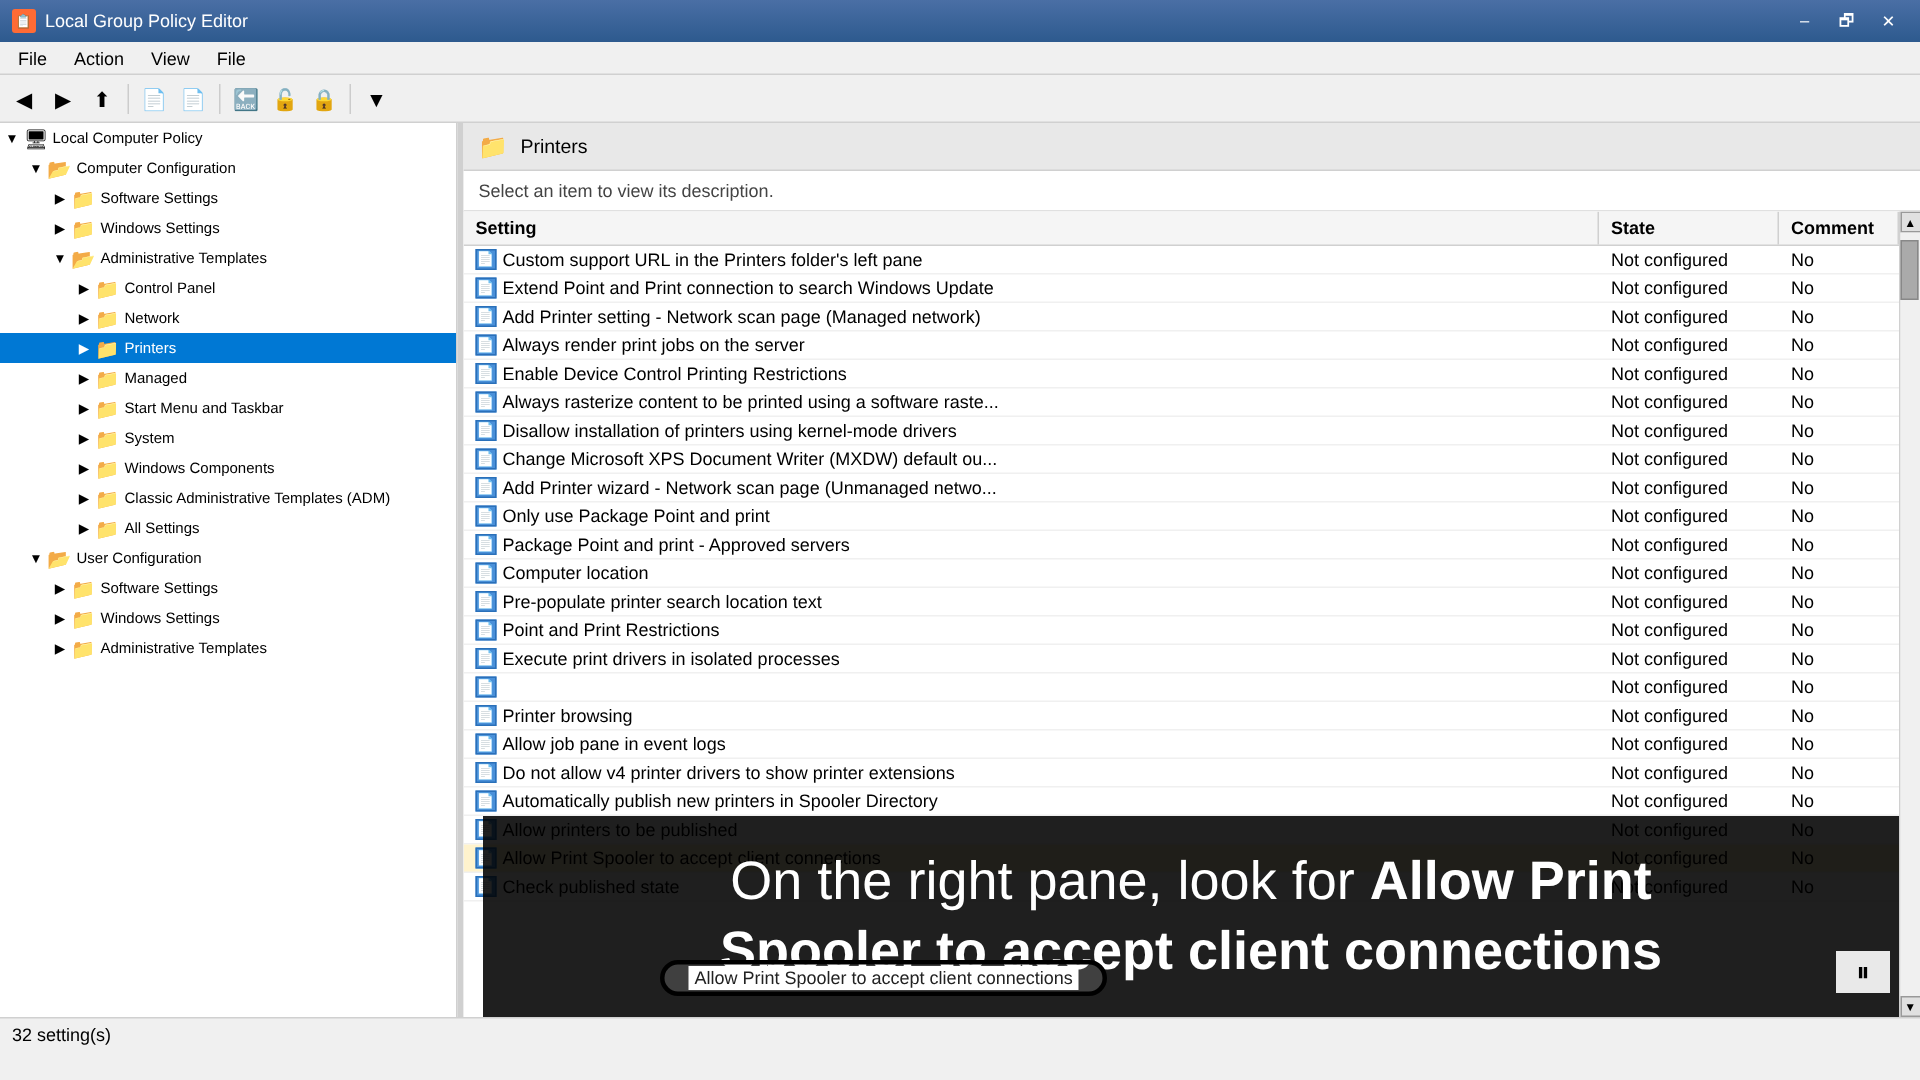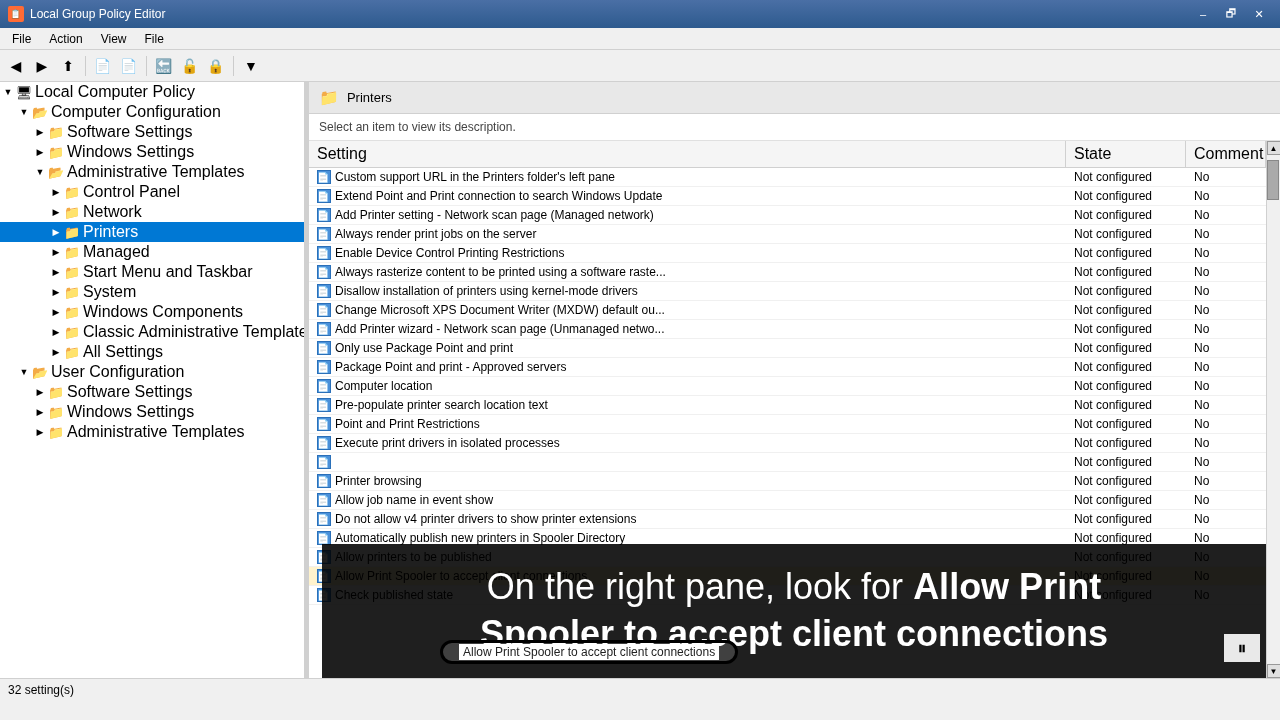--- a/index.html
+++ b/index.html
@@ -89,21 +89,21 @@
     }
 
     .tree-icon {
       width: 16px; height: 16px;
       margin-right: 3px;
       flex-shrink: 0;
       display: flex; align-items: center; justify-content: center;
       font-size: 13px;
     }
 
-    .tree-label { font-size: 16px; }
+    .tree-label { font-size: 10px; }
 
     
     .content-panel {
       flex: 1;
       display: flex;
       flex-direction: column;
       overflow: hidden;
     }
 
     
@@ -137,22 +137,22 @@
       display: grid;
       grid-template-columns: 1fr 120px 80px;
       background: #f5f5f5;
       border-bottom: 1px solid #d0d0d0;
       position: sticky;
       top: 0;
       z-index: 1;
     }
     .table-header-cell {
       padding: 4px 8px;
-      font-size: 16px;
-      font-weight: 400;
+      font-size: 12px;
+      font-weight: 700;
       border-right: 1px solid #d0d0d0;
       cursor: pointer;
     }
 
     .table-row {
       display: grid;
       grid-template-columns: 1fr 120px 80px;
       border-bottom: 1px solid #f0f0f0;
       min-height: 18px;
     }
@@ -563,21 +563,21 @@
                 <div class="table-cell">
                   <span class="policy-icon" style="width: 14px; height: 14px; font-size: 10px;">📄</span>
                   <span>Printer browsing</span>
                 </div>
                 <div class="table-cell">Not configured</div>
                 <div class="table-cell">No</div>
               </div>
               <div class="table-row">
                 <div class="table-cell">
                   <span class="policy-icon" style="width: 14px; height: 14px; font-size: 10px;">📄</span>
-                  <span>Allow job name in event show</span>
+                  <span>Allow job pane in event logs</span>
                 </div>
                 <div class="table-cell">Not configured</div>
                 <div class="table-cell">No</div>
               </div>
               <div class="table-row">
                 <div class="table-cell">
                   <span class="policy-icon" style="width: 14px; height: 14px; font-size: 10px;">📄</span>
                   <span>Do not allow v4 printer drivers to show printer extensions</span>
                 </div>
                 <div class="table-cell">Not configured</div>

